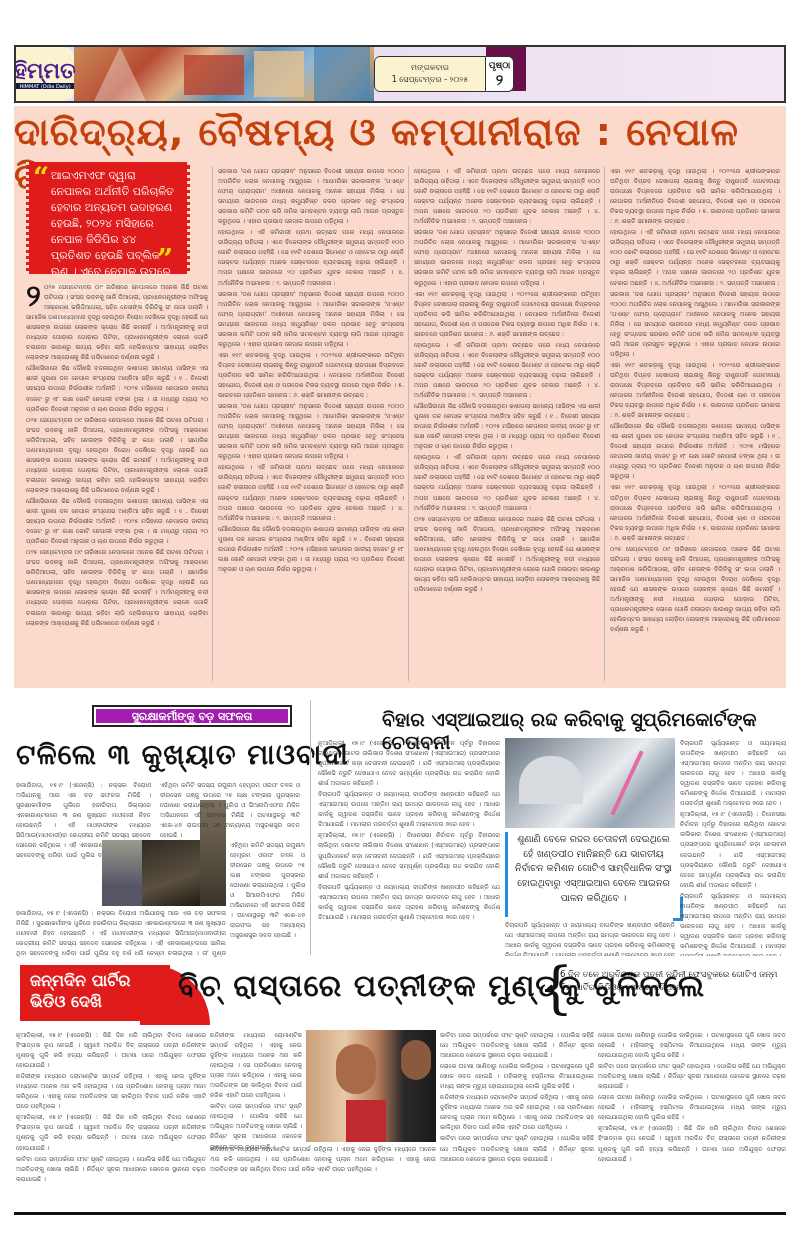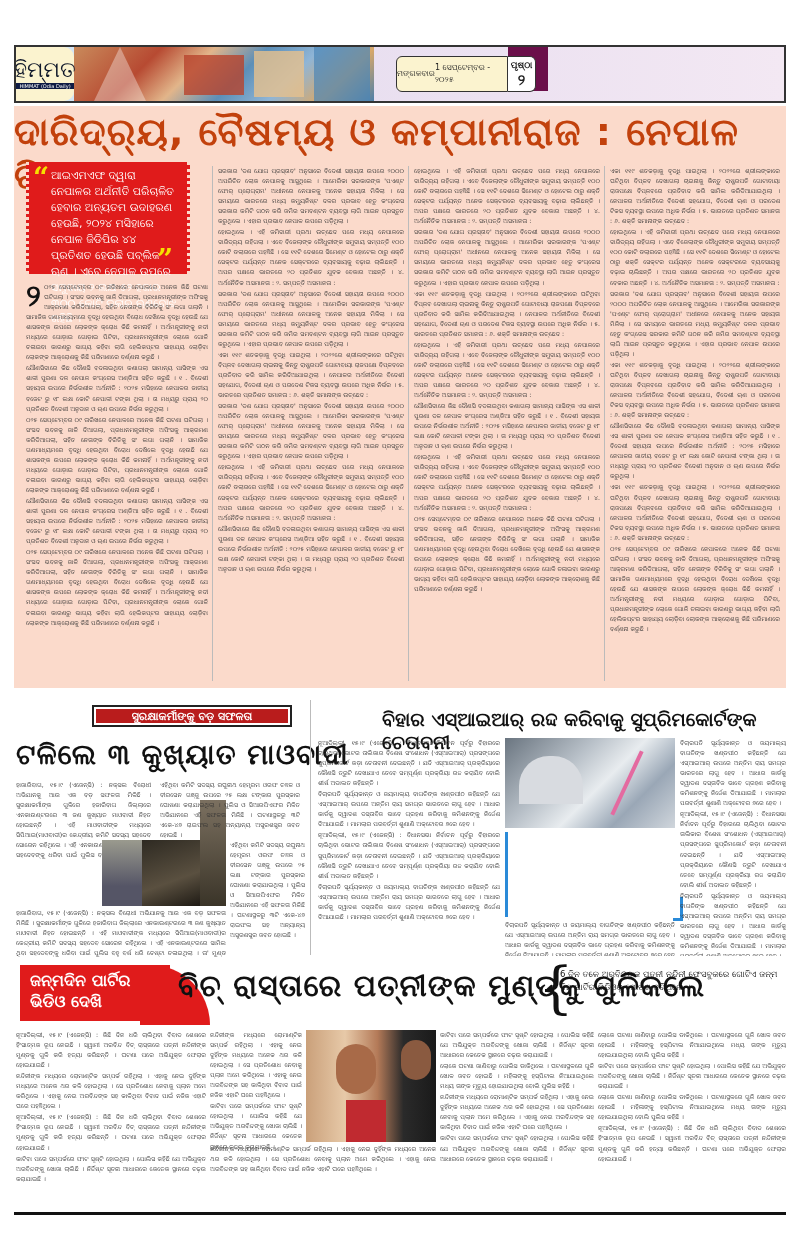--- a/index.html
+++ b/index.html
@@ -1,40 +1,40 @@
 <!DOCTYPE html>
 <html><head>
 <meta charset="utf-8">
 <style>
   * { box-sizing: border-box; margin: 0; padding: 0; }
   body { width: 800px; height: 1258px; background: #ffffff; font-family: "DejaVu Sans", sans-serif; color: #222; overflow: hidden; position: relative; }
   
   .masthead { position: absolute; left: 14px; top: 45px; width: 772px; height: 58px; border: 2px solid #333; display: flex; background: linear-gradient(90deg,#cfe6f5 0%, #e9dff0 45%, #f3e8f3 100%); overflow: hidden; }
   .logo-box { width: 58px; height: 54px; background: #fbf3cf; border-radius: 0 10px 10px 0; display: flex; flex-direction: column; align-items: center; justify-content: center; position: relative; z-index: 2; }
-  .logo-text { font-family: "DejaVu Serif", serif; font-weight: normal; font-size: 22px; color: #0f172a; line-height: 1; }
+  .logo-text { font-family: "DejaVu Serif", serif; font-weight: bold; font-size: 22px; color: #4c1d95; line-height: 1; }
   .logo-sub { font-size: 5px; background: #0f1b44; color: #fff; padding: 0 3px; margin-top: 2px; }
   .collage { width: 300px; height: 54px; position: relative; background: linear-gradient(135deg,#c98a5b 0%, #b74a32 25%, #e2b58a 40%, #5c8fb8 55%, #8fb5d6 70%, #d8a86a 85%, #4f7fa8 100%); }
   .section-title { flex: 1; display: flex; align-items: center; justify-content: center; font-family: "DejaVu Serif", serif; font-size: 38px; font-weight: bold; color: #1a2a8a; letter-spacing: 2px; }
-  .date-box { width: 112px; height: 36px; margin-top: 9px; background: #fbf3cf; border: 1px solid #333; border-radius: 6px 0 0 6px; display: flex; flex-direction: row; align-items: center; justify-content: center; font-size: 8px; color: #222; line-height: 1.5; margin-left: 22px; }
+  .date-box { width: 112px; height: 36px; margin-top: 9px; background: #fbf3cf; border: 1px solid #333; border-radius: 6px 0 0 6px; display: flex; flex-direction: column; align-items: center; justify-content: center; font-size: 8px; color: #222; line-height: 1.5; }
   .page-box { width: 40px; height: 44px; background: #6b0f4a; position: relative; }
   .page-inner { position: absolute; left: 0; top: 9px; width: 28px; height: 36px; background: #fff; border: 1px solid #333; border-left: none; border-radius: 0 6px 6px 0; display: flex; flex-direction: column; align-items: center; justify-content: center; }
   .page-label { font-size: 9px; font-weight: bold; }
   .page-num { font-size: 15px; font-weight: bold; }
   
   .top-story { position: absolute; left: 14px; top: 106px; width: 772px; height: 582px; background: #fbdacb; }
   .headline-main { position: absolute; left: 0; top: 4px; width: 772px; text-align: left; font-family: "DejaVu Sans", sans-serif; font-size: 38px; font-weight: bold; color: #c2410c; letter-spacing: 1px; }
   .quote-box { position: absolute; left: 12px; top: 56px; width: 164px; height: 112px; background: #e01b1b; color: #fff; font-size: 11px; line-height: 1.45; padding: 6px 8px 6px 22px; border-left: 3px dotted #fbdacb; border-right: 3px dotted #fbdacb; }
   .quote-open { position: absolute; left: 4px; top: 2px; color: #f6e000; font-size: 28px; font-weight: bold; font-family: "DejaVu Serif", serif; line-height: 1; }
   .quote-close { position: absolute; right: 14px; bottom: 0px; color: #f6e000; font-size: 28px; font-weight: bold; font-family: "DejaVu Serif", serif; line-height: 1; }
   .col { position: absolute; font-size: 6.2px; line-height: 1.62; color: #333; text-align: justify; overflow: hidden; }
   .col p { margin-bottom: 1px; }
   .dropcap { float: left; font-size: 30px; line-height: 0.9; font-weight: bold; margin-right: 3px; color: #111; }
   
   .kicker-box { position: absolute; left: 92px; top: 705px; width: 200px; height: 22px; border: 2px solid #222; padding: 2px; }
-  .kicker { width: 100%; height: 100%; background: #b91c1c; color: #fff; font-size: 11px; font-weight: bold; display: flex; align-items: center; justify-content: center; }
+  .kicker { width: 100%; height: 100%; background: #a21caf; color: #fff; font-size: 11px; font-weight: bold; display: flex; align-items: center; justify-content: center; }
   .headline-mao { position: absolute; left: 16px; top: 738px; font-size: 28px; font-weight: bold; color: #111; letter-spacing: 1px; }
   .headline-bihar { position: absolute; left: 346px; top: 708px; font-size: 19px; font-weight: bold; color: #111; margin-left: 36px; }
   .photo { position: absolute; background: #777; }
   .pullquote { position: absolute; left: 505px; top: 832px; width: 170px; height: 85px; font-size: 9.5px; line-height: 1.55; color: #111; text-align: center; border-left: 3px solid #2a8ad8; padding-left: 4px; }
   .pq-corner { position: absolute; right: -8px; bottom: -4px; width: 10px; height: 24px; border-right: 3px solid #2a8ad8; border-bottom: 3px solid #2a8ad8; }
   .video-tag { position: absolute; left: 20px; top: 965px; width: 150px; height: 56px; background: #e01b1b; color: #fff; font-size: 16px; font-weight: bold; line-height: 1.3; padding: 6px 10px; border-radius: 0 0 0 0; }
   .video-curve { position: absolute; left: 140px; top: 965px; width: 70px; height: 60px; background: #e01b1b; border-radius: 0 60px 0 0; }
   .headline-bihar2 { position: absolute; left: 178px; top: 968px; font-size: 30px; font-weight: bold; color: #111; letter-spacing: 1px; }
   .brace { position: absolute; left: 538px; top: 960px; font-size: 56px; font-family: "DejaVu Serif", serif; color: #111; line-height: 1; }
   .side-note { position: absolute; left: 560px; top: 968px; width: 226px; font-size: 8.5px; line-height: 1.55; color: #111; }
@@ -143,20 +143,21 @@
   <p>ନୂଆଦିଲ୍ଲୀ, ୧୫।୯ (ଏଜେନ୍ସି) : ବିଧାନସଭା ନିର୍ବାଚନ ପୂର୍ବରୁ ବିହାରରେ ଚାଲିଥିବା ଭୋଟର ତାଲିକାର ବିଶେଷ ସଂଶୋଧନ (ଏସ୍ଆଇଆର୍) ପ୍ରସଙ୍ଗରେ ସୁପ୍ରିମକୋର୍ଟ କଡ଼ା ଚେତାବନୀ ଦେଇଛନ୍ତି । ଯଦି ଏସ୍ଆଇଆର୍ ପ୍ରକ୍ରିୟାରେ କୌଣସି ତ୍ରୁଟି ଦେଖାଯାଏ ତେବେ ସମ୍ପୂର୍ଣ୍ଣ ପ୍ରକ୍ରିୟା ରଦ୍ଦ କରାଯିବ ବୋଲି ଶୀର୍ଷ ଅଦାଲତ କହିଛନ୍ତି ।</p>
   <p>ବିଚାରପତି ସୂର୍ଯ୍ୟକାନ୍ତ ଓ ଜୟମାଲ୍ୟ ବାଗଚିଙ୍କ ଖଣ୍ଡପୀଠ କହିଛନ୍ତି ଯେ ଏସ୍ଆଇଆର୍ ଉପରେ ଅନ୍ତିମ ରାୟ ସମଗ୍ର ଭାରତରେ ଲାଗୁ ହେବ । ଆଧାର କାର୍ଡକୁ ଦ୍ୱାଦଶ ଦସ୍ତାବିଜ ଭାବେ ଗ୍ରହଣ କରିବାକୁ କମିଶନଙ୍କୁ ନିର୍ଦ୍ଦେଶ ଦିଆଯାଇଛି । ମାମଲାର ପରବର୍ତ୍ତୀ ଶୁଣାଣି ଅକ୍ଟୋବର ୭ରେ ହେବ ।</p>
   <p>ନୂଆଦିଲ୍ଲୀ, ୧୫।୯ (ଏଜେନ୍ସି) : ବିଧାନସଭା ନିର୍ବାଚନ ପୂର୍ବରୁ ବିହାରରେ ଚାଲିଥିବା ଭୋଟର ତାଲିକାର ବିଶେଷ ସଂଶୋଧନ (ଏସ୍ଆଇଆର୍) ପ୍ରସଙ୍ଗରେ ସୁପ୍ରିମକୋର୍ଟ କଡ଼ା ଚେତାବନୀ ଦେଇଛନ୍ତି । ଯଦି ଏସ୍ଆଇଆର୍ ପ୍ରକ୍ରିୟାରେ କୌଣସି ତ୍ରୁଟି ଦେଖାଯାଏ ତେବେ ସମ୍ପୂର୍ଣ୍ଣ ପ୍ରକ୍ରିୟା ରଦ୍ଦ କରାଯିବ ବୋଲି ଶୀର୍ଷ ଅଦାଲତ କହିଛନ୍ତି ।</p>
   <p>ବିଚାରପତି ସୂର୍ଯ୍ୟକାନ୍ତ ଓ ଜୟମାଲ୍ୟ ବାଗଚିଙ୍କ ଖଣ୍ଡପୀଠ କହିଛନ୍ତି ଯେ ଏସ୍ଆଇଆର୍ ଉପରେ ଅନ୍ତିମ ରାୟ ସମଗ୍ର ଭାରତରେ ଲାଗୁ ହେବ । ଆଧାର କାର୍ଡକୁ ଦ୍ୱାଦଶ ଦସ୍ତାବିଜ ଭାବେ ଗ୍ରହଣ କରିବାକୁ କମିଶନଙ୍କୁ ନିର୍ଦ୍ଦେଶ ଦିଆଯାଇଛି । ମାମଲାର ପରବର୍ତ୍ତୀ ଶୁଣାଣି ଅକ୍ଟୋବର ୭ରେ ହେବ ।</p>
 </div>
 <div class="photo" style="left:505px; top:738px; width:170px; height:90px; background:linear-gradient(135deg,#6a7580 0%,#b8c0c8 35%,#e8ecef 55%,#9aa7b6 75%,#d0d6dc 100%);">
   <div style="position:absolute;left:14px;top:18px;width:64px;height:48px;background:#d8dbe0;border-radius:30px 30px 0 0;"></div>
   <div style="position:absolute;left:120px;top:10px;width:4px;height:70px;background:#e46aa0;transform:rotate(25deg);"></div>
 </div>
 <div class="pullquote">
+  <span>ଶୁଣାଣି ବେଳେ ରଦ୍ଦର ଚେତାବନୀ ଦେଇଥିଲେ ହେଁ ଖଣ୍ଡପୀଠ ମାନିଛନ୍ତି ଯେ ଭାରତୀୟ ନିର୍ବାଚନ କମିଶନ ଗୋଟିଏ ସାମ୍ବିଧାନିକ ସଂସ୍ଥା ହୋଇଥିବାରୁ ଏସ୍ଆଇଆର ବେଳେ ଆଇନର ପାଳନ କରିଥିବେ ।</span>
   <div class="pq-corner"></div>
 </div>
 <div class="col" style="left:505px; top:920px; width:170px; height:36px;">
   <p>ବିଚାରପତି ସୂର୍ଯ୍ୟକାନ୍ତ ଓ ଜୟମାଲ୍ୟ ବାଗଚିଙ୍କ ଖଣ୍ଡପୀଠ କହିଛନ୍ତି ଯେ ଏସ୍ଆଇଆର୍ ଉପରେ ଅନ୍ତିମ ରାୟ ସମଗ୍ର ଭାରତରେ ଲାଗୁ ହେବ । ଆଧାର କାର୍ଡକୁ ଦ୍ୱାଦଶ ଦସ୍ତାବିଜ ଭାବେ ଗ୍ରହଣ କରିବାକୁ କମିଶନଙ୍କୁ ନିର୍ଦ୍ଦେଶ ଦିଆଯାଇଛି । ମାମଲାର ପରବର୍ତ୍ତୀ ଶୁଣାଣି ଅକ୍ଟୋବର ୭ରେ ହେବ ।</p>
 </div>
 <div class="col" style="left:680px; top:738px; width:106px; height:218px;">
   <p>ବିଚାରପତି ସୂର୍ଯ୍ୟକାନ୍ତ ଓ ଜୟମାଲ୍ୟ ବାଗଚିଙ୍କ ଖଣ୍ଡପୀଠ କହିଛନ୍ତି ଯେ ଏସ୍ଆଇଆର୍ ଉପରେ ଅନ୍ତିମ ରାୟ ସମଗ୍ର ଭାରତରେ ଲାଗୁ ହେବ । ଆଧାର କାର୍ଡକୁ ଦ୍ୱାଦଶ ଦସ୍ତାବିଜ ଭାବେ ଗ୍ରହଣ କରିବାକୁ କମିଶନଙ୍କୁ ନିର୍ଦ୍ଦେଶ ଦିଆଯାଇଛି । ମାମଲାର ପରବର୍ତ୍ତୀ ଶୁଣାଣି ଅକ୍ଟୋବର ୭ରେ ହେବ ।</p>
   <p>ନୂଆଦିଲ୍ଲୀ, ୧୫।୯ (ଏଜେନ୍ସି) : ବିଧାନସଭା ନିର୍ବାଚନ ପୂର୍ବରୁ ବିହାରରେ ଚାଲିଥିବା ଭୋଟର ତାଲିକାର ବିଶେଷ ସଂଶୋଧନ (ଏସ୍ଆଇଆର୍) ପ୍ରସଙ୍ଗରେ ସୁପ୍ରିମକୋର୍ଟ କଡ଼ା ଚେତାବନୀ ଦେଇଛନ୍ତି । ଯଦି ଏସ୍ଆଇଆର୍ ପ୍ରକ୍ରିୟାରେ କୌଣସି ତ୍ରୁଟି ଦେଖାଯାଏ ତେବେ ସମ୍ପୂର୍ଣ୍ଣ ପ୍ରକ୍ରିୟା ରଦ୍ଦ କରାଯିବ ବୋଲି ଶୀର୍ଷ ଅଦାଲତ କହିଛନ୍ତି ।</p>
   <p>ବିଚାରପତି ସୂର୍ଯ୍ୟକାନ୍ତ ଓ ଜୟମାଲ୍ୟ ବାଗଚିଙ୍କ ଖଣ୍ଡପୀଠ କହିଛନ୍ତି ଯେ ଏସ୍ଆଇଆର୍ ଉପରେ ଅନ୍ତିମ ରାୟ ସମଗ୍ର ଭାରତରେ ଲାଗୁ ହେବ । ଆଧାର କାର୍ଡକୁ ଦ୍ୱାଦଶ ଦସ୍ତାବିଜ ଭାବେ ଗ୍ରହଣ କରିବାକୁ କମିଶନଙ୍କୁ ନିର୍ଦ୍ଦେଶ ଦିଆଯାଇଛି । ମାମଲାର ପରବର୍ତ୍ତୀ ଶୁଣାଣି ଅକ୍ଟୋବର ୭ରେ ହେବ ।</p>
 </div>

